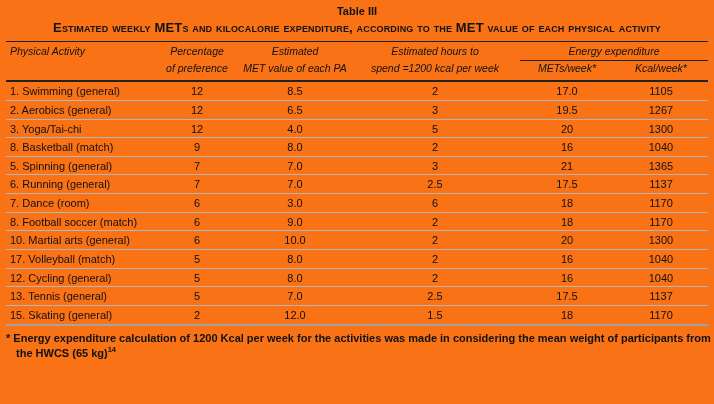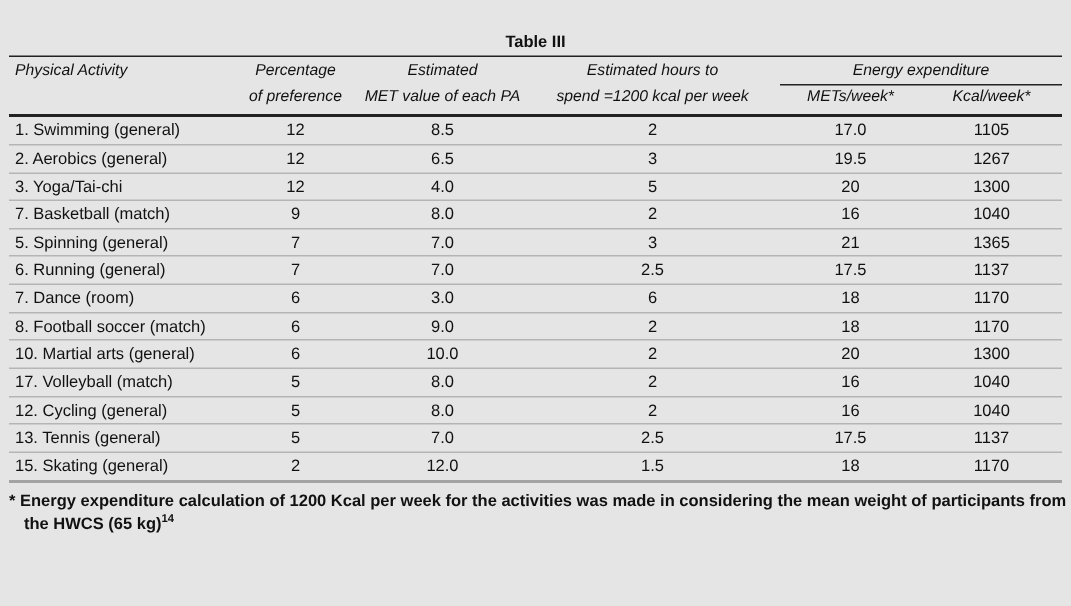--- a/index.html
+++ b/index.html
@@ -1,35 +1,36 @@
 <!DOCTYPE html>
 <html><head>
 <meta charset="utf-8">
 <style>
   html,body{margin:0;padding:0;background:#ffffff;}
   body{font-family:"Liberation Sans",sans-serif;color:#111;}
-  .page{width:714px;height:404px;box-sizing:border-box;padding:20px 6px 0;overflow:hidden;background:#e5e5e5;}
+  .page{width:714px;height:404px;box-sizing:border-box;padding:3px 6px 0;overflow:hidden;background:#f97316;}
   .title{text-align:center;font-weight:bold;font-size:11px;margin:2px 0 3px;}
   .subtitle{text-align:center;font-weight:bold;font-variant:small-caps;font-size:13px;letter-spacing:.15px;margin:0 0 6px;}
   table{width:702px;border-collapse:collapse;table-layout:fixed;border-top:1.5px solid #222;border-bottom:2px solid #a3a3a3;}
   th{font-style:italic;font-weight:normal;font-size:10.5px;vertical-align:top;padding:3px 2px 0;line-height:1.25;}
   tr.h2 th{padding:1px 2px 5px;border-bottom:2px solid #222;}
   th.left, td.left{text-align:left;padding-left:4px;}
   th.energy{border-bottom:1px solid #222;padding-bottom:2px;margin-top:24px;}
   td{font-size:11px;text-align:center;padding:3px 2px 2px;line-height:1.15;border-bottom:1px solid #b5b5b5;}
   tbody tr:last-child td{border-bottom:none;}
   .footnote{font-size:11px;font-weight:bold;margin-top:5px;padding-left:10px;text-indent:-10px;line-height:1.35;width:700px;}
   .footnote sup{font-size:7.5px;font-weight:bold;}
   .c1{width:148px}.c2{width:86px}.c3{width:110px}.c4{width:170px}.c5{width:94px}.c6{width:94px}
 </style>
 </head>
 <body>
 
 <div class="page">
   <div class="title">Table III</div>
+  <div class="subtitle">Estimated weekly METs and kilocalorie expenditure, according to the MET value of each physical activity</div>
 
   <table>
     <colgroup>
       <col class="c1">
         <col class="c2">
         <col class="c3">
         <col class="c4">
         <col class="c5">
         <col class="c6">
     </colgroup>
@@ -69,21 +70,21 @@
         </tr>
         <tr>
           <td class="left">3. Yoga/Tai-chi</td>
           <td>12</td>
           <td>4.0</td>
           <td>5</td>
           <td>20</td>
           <td>1300</td>
         </tr>
         <tr>
-          <td class="left">7. Basketball (match)</td>
+          <td class="left">8. Basketball (match)</td>
           <td>9</td>
           <td>8.0</td>
           <td>2</td>
           <td>16</td>
           <td>1040</td>
         </tr>
         <tr>
           <td class="left">5. Spinning (general)</td>
           <td>7</td>
           <td>7.0</td>

